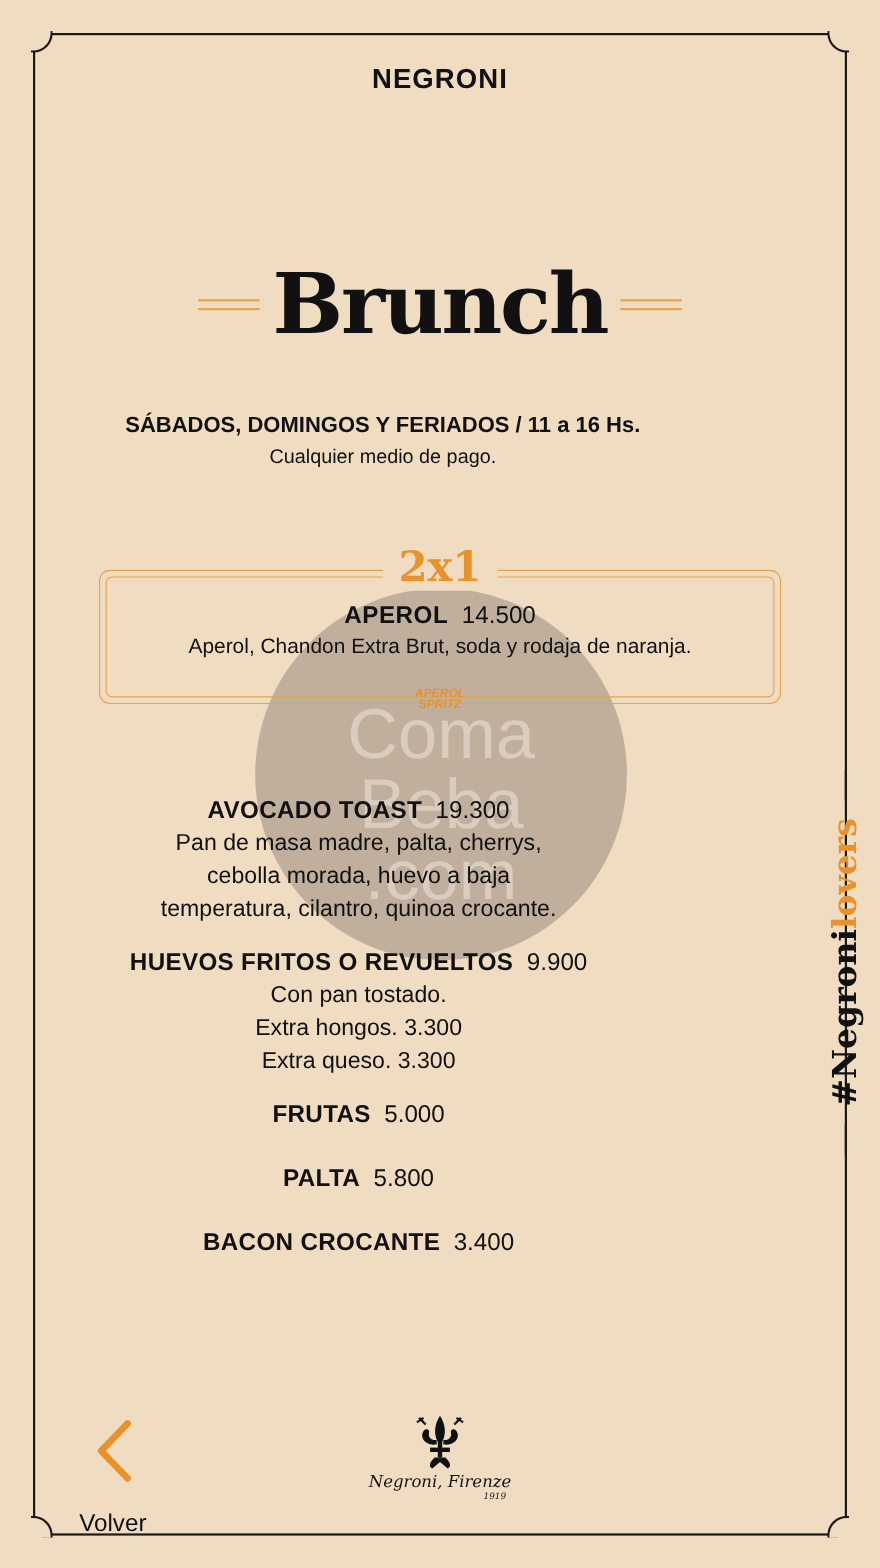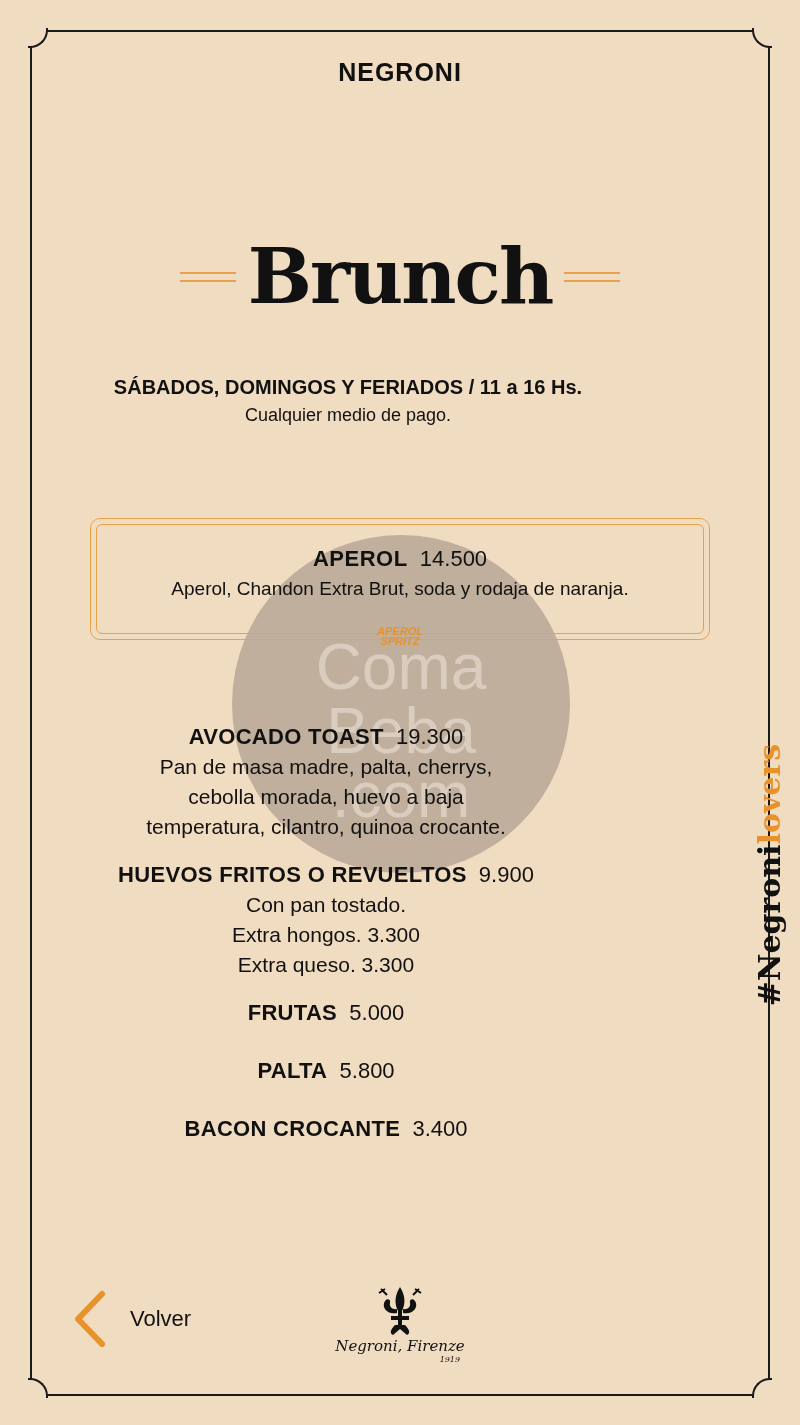--- a/index.html
+++ b/index.html
@@ -30,21 +30,21 @@
   .aperol-logo{position:absolute;left:370px;top:626px;width:60px;text-align:center;color:#e8922c;font-size:11px;font-weight:bold;font-style:italic;line-height:10px;}
   .menu{position:absolute;top:722px;left:0;width:652px;text-align:center;}
   .item{margin-bottom:18px;}
   .item .name{font-size:22px;line-height:30px;}
   .item .name b{letter-spacing:0.3px;}
   .item .desc{font-size:21px;line-height:30px;}
   .side{position:absolute;left:752px;top:700px;width:34px;height:350px;}
   .side-line{position:absolute;left:16px;width:2px;background:#1a1a1a;}
   .side-text{position:absolute;left:50%;top:50%;transform:translate(-50%,-50%) rotate(-90deg);white-space:nowrap;font-family:"DejaVu Serif",serif;font-weight:bold;font-size:30px;}
   .side-text .accent{color:#e8922c;}
-  .back{position:absolute;left:72px;top:1290px;display:flex;align-items:center;gap:24px;cursor:pointer;}
+  .back{position:absolute;left:72px;top:1290px;display:flex;align-items:center;gap:24px;cursor:pointer;flex-direction:column;}
   .back-label{font-size:22px;}
   .logo{position:absolute;left:330px;top:1285px;width:140px;text-align:center;}
   .logo-name{font-family:"DejaVu Serif",serif;font-style:italic;font-size:15px;margin-top:-4px;}
   .logo-year{font-family:"DejaVu Serif",serif;font-style:italic;font-size:8px;text-align:right;padding-right:10px;}
 </style>
 </head>
 <body>
 
 <div class="frame">
   <div class="corner tl"></div>
@@ -69,20 +69,21 @@
 <div class="watermark"></div>
 <div class="wm-text">
   <div>Coma</div>
   <div>Beba</div>
   <div>.com</div>
 </div>
 
 <div class="promo">
   <div class="promo-box"></div>
   <div class="promo-box2"></div>
+  <div class="promo-badge">2x1</div>
   <div class="promo-content">
     <div class="promo-name">
       <b>APEROL</b>&nbsp;
       <span>14.500</span>
     </div>
     <div class="promo-desc">Aperol, Chandon Extra Brut, soda y rodaja de naranja.</div>
   </div>
 </div>
 <div class="aperol-logo">
   <div>APEROL</div>

